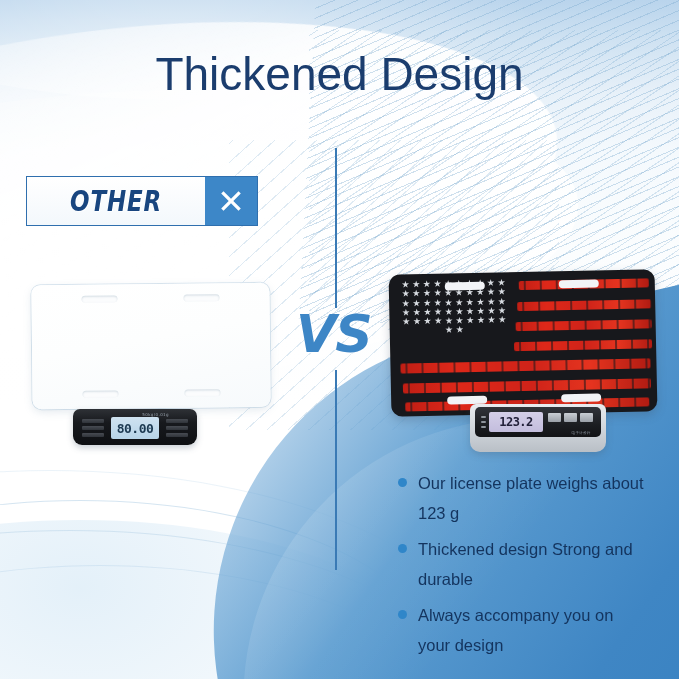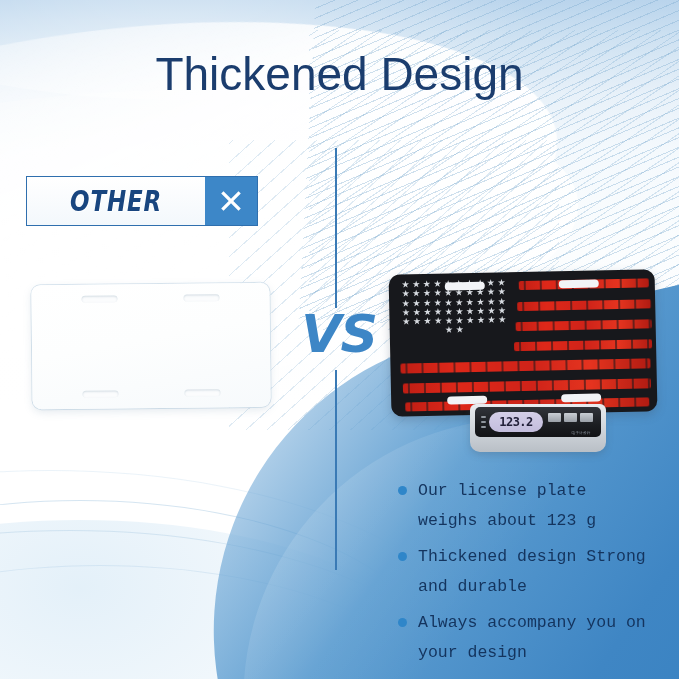--- a/index.html
+++ b/index.html
@@ -158,21 +158,21 @@
     width: 2px;
     background: #3a7ab5;
   }
   .divider-top { top: 148px; height: 160px; }
   .divider-bottom { top: 370px; height: 200px; }
 
   .vs {
     position: absolute;
     left: 296px; top: 305px;
     width: 86px;
-    text-align: center;
+    text-align: left;
     font-size: 52px;
     line-height: 58px;
     font-weight: bold;
     font-style: italic;
     color: #3d86c6;
     font-family: "DejaVu Sans", sans-serif;
     text-shadow: 1px 1px 0 rgba(255,255,255,0.85);
     letter-spacing: -1px;
   }
 
@@ -358,21 +358,21 @@
     left: 5px; top: 3px;
     width: 126px; height: 30px;
     background: linear-gradient(180deg,#31343a 0%,#1b1d21 60%,#121316 100%);
     border-radius: 5px;
   }
   .scale-right .lcd {
     position: absolute;
     left: 14px; top: 5px;
     width: 54px; height: 20px;
     background: linear-gradient(180deg,#d4cfe8 0%,#c3bddd 100%);
-    border-radius: 10px;
+    border-radius: 2px;
     display: flex;
     align-items: center;
     justify-content: center;
   }
   .scale-right .lcd-val {
     font-family: "DejaVu Sans Mono", monospace;
     font-size: 12px;
     font-weight: bold;
     color: #23213a;
     letter-spacing: -0.5px;
@@ -400,22 +400,21 @@
     position: absolute;
     left: 6px; top: 9px;
     width: 5px; height: 12px;
     display: flex; flex-direction: column; justify-content: space-between;
   }
   .scale-right .lcdmark i { display:block; width:5px; height:2px; background:#8e949c; border-radius:1px; }
 
   
   .bullets {
     position: absolute;
-    font-family: Liberation Mono, monospace;
-    margin-top: 8px;
+    font-family: Liberation Sans, sans-serif;
   }
   .bullets.left  { left: 36px;  top: 486px; width: 250px; }
   .bullets.right { left: 398px; top: 468px; width: 252px; }
 
   .bullet-item {
     display: flex;
     align-items: flex-start;
     margin-bottom: 6px;
   }
   .dot {
@@ -469,20 +468,36 @@
   </div>
 
 
   <div class="plate-white">
     <span class="slot s1"></span>
     <span class="slot s2"></span>
     <span class="slot s3"></span>
     <span class="slot s4"></span>
   </div>
 
+  <div class="scale-left">
+    <div class="brandline">50kg/0.01g</div>
+    <div class="btnpad l">
+        <i></i>
+        <i></i>
+        <i></i>
+      </div>
+    <div class="lcd">
+      <span class="lcd-val">80.00</span>
+    </div>
+    <div class="btnpad r">
+        <i></i>
+        <i></i>
+        <i></i>
+      </div>
+  </div>
 
   <div class="plate-flag">
     <div class="flag-stars">★★★★★★★★★★★★★★★★★★★★★★★★★★★★★★★★★★★★★★★★★★★★★★★★★★★★</div>
     <span class="stripe st1"></span>
     <span class="stripe st2"></span>
     <span class="stripe st3"></span>
     <span class="stripe st4"></span>
     <span class="stripe st5"></span>
     <span class="stripe st6"></span>
     <span class="stripe st7"></span>

